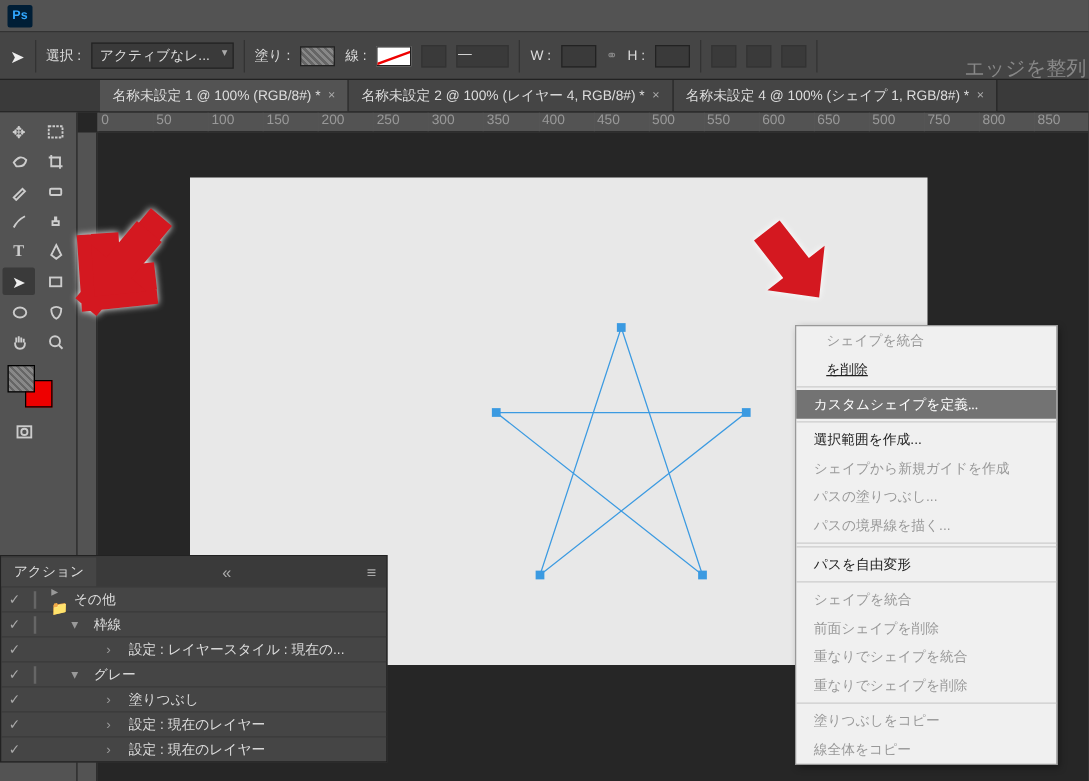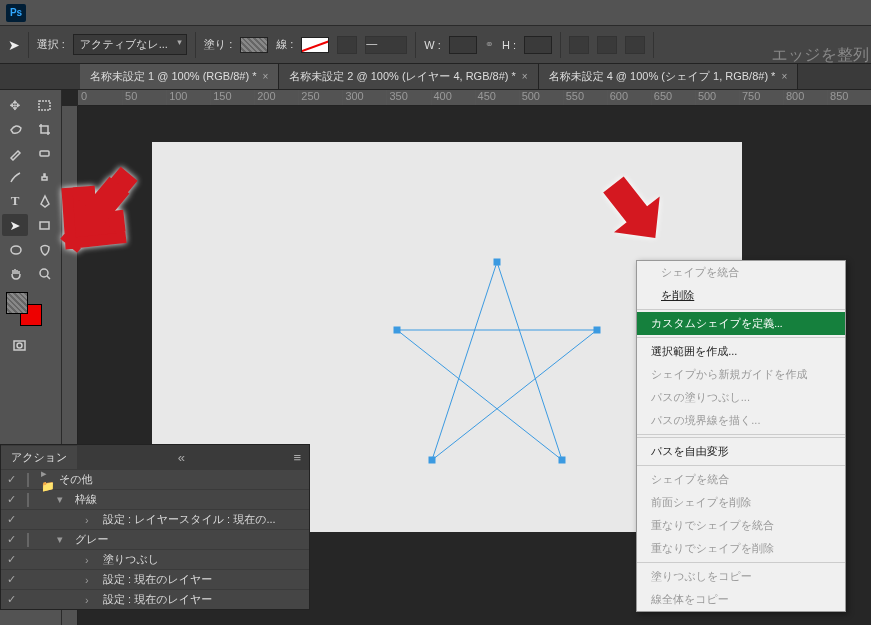--- a/index.html
+++ b/index.html
@@ -43,21 +43,21 @@
 .panel-tabs{display:flex;background:#3a3a3a;height:24px;align-items:center;}
 .panel-tab{padding:4px 10px;background:#454545;color:#ddd;}
 .panel-menu{margin-left:auto;color:#aaa;padding:0 8px;font-size:13px;}
 .action-row{display:flex;align-items:center;height:20px;padding:0 6px;gap:6px;color:#ddd;border-top:1px solid #3a3a3a;}
 .action-row .chk{color:#aaa;width:14px;}
 .action-row .box{width:14px;height:12px;border:1px solid #666;}
 .action-row .indent{display:inline-block;}
 .context-menu{position:absolute;top:260px;left:636px;width:210px;background:#f0f0f0;border:1px solid #999;color:#000;box-shadow:2px 2px 6px rgba(0,0,0,.4);z-index:5;}
 .cm-item{padding:4px 14px;font-size:11px;color:#222;}
 .cm-item.disabled{color:#999;}
-.cm-item.hl{background:#15803d;color:#fff;font-family:Liberation Serif, serif;}
+.cm-item.hl{background:#737373;color:#fff;font-family:Liberation Serif, serif;}
 .cm-sep{height:1px;background:#ccc;margin:2px 0;}
 .arrow{position:absolute;z-index:4;}
 .arrow svg{filter:drop-shadow(0 0 3px #fff);}
 .edge-label{position:absolute;right:2px;top:45px;color:#888;font-size:16px;}
 </style>
 </head>
 <body>
 
 <div class="menubar">
   <div class="ps-logo">Ps</div>

